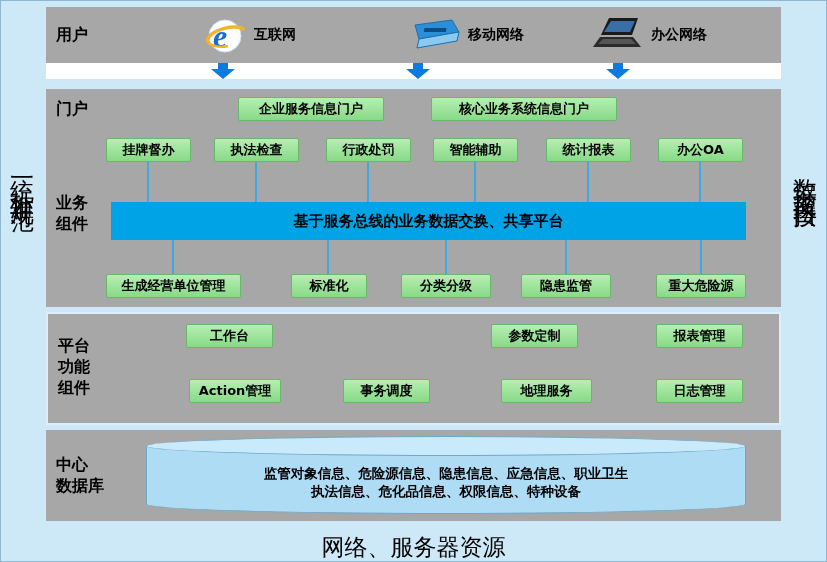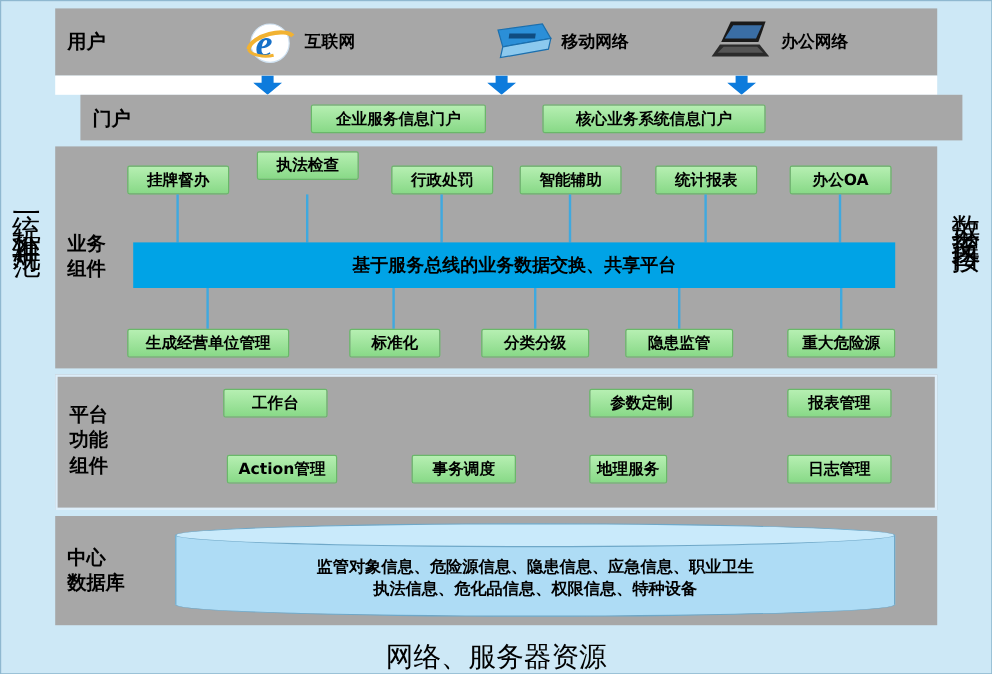--- a/index.html
+++ b/index.html
@@ -10,21 +10,21 @@
                 font-size:24px; letter-spacing:6px; color:#000; }
   .side-label.left  { left:5px; }
   .side-label.right { right:5px; }
 
   .panel { position:absolute; left:45px; width:735px; background:#a7a7a7; }
   .row-label { position:absolute; left:10px; color:#000; font-weight:bold; font-size:16px;
                line-height:1.3; white-space:pre-line; }
 
   .user-panel     { top:6px;   height:56px;text-align:right; }
   .arrow-strip    { position:absolute; left:45px; top:62px; width:735px; height:16px; background:#ffffff; }
-  .portal-panel   { top:78px;  height:38px;margin-left:21px; }
+  .portal-panel   { top:88px;  height:38px; }
   .business-panel { top:121px; height:185px; }
   .platform-panel { top:311px; height:113px; border:2px solid #ddeefa; }
   .db-panel       { top:429px; height:91px; }
 
   .user-item { position:absolute; top:8px; height:40px; display:flex; align-items:center; gap:8px; }
   .user-item-label { font-size:14px; font-weight:bold; color:#000000; }
   .icon { display:inline-flex; align-items:center; }
 
   .down-arrow { position:absolute; top:0; }
 
@@ -121,21 +121,21 @@
     <div class="row-label" style="top:10px">门户</div>
     <div class="gbtn" style="left:192px; top:8px; width:146px">企业服务信息门户</div>
     <div class="gbtn" style="left:385px; top:8px; width:186px">核心业务系统信息门户</div>
   </div>
 
   <div class="panel business-panel">
     <div class="row-label" style="top:71px">业务
 组件</div>
 
     <div class="gbtn" style="left:60px;  top:16px; width:85px">挂牌督办</div>
-    <div class="gbtn" style="left:168px; top:4px; width:85px">执法检查</div>
+    <div class="gbtn" style="left:168px; top:16px; width:85px">执法检查</div>
     <div class="gbtn" style="left:280px; top:16px; width:85px">行政处罚</div>
     <div class="gbtn" style="left:387px; top:16px; width:85px">智能辅助</div>
     <div class="gbtn" style="left:500px; top:16px; width:85px">统计报表</div>
     <div class="gbtn" style="left:612px; top:16px; width:85px">办公OA</div>
 
     <div class="conn topc" style="left:101px"></div>
     <div class="conn topc" style="left:209px"></div>
     <div class="conn topc" style="left:321px"></div>
     <div class="conn topc" style="left:428px"></div>
     <div class="conn topc" style="left:541px"></div>
@@ -160,21 +160,21 @@
     <div class="row-label" style="top:22px">平台
 功能
 组件</div>
 
     <div class="gbtn" style="left:138px; top:10px; width:87px">工作台</div>
     <div class="gbtn" style="left:443px; top:10px; width:87px">参数定制</div>
     <div class="gbtn" style="left:608px; top:10px; width:87px">报表管理</div>
 
     <div class="gbtn" style="left:141px; top:65px; width:92px">Action管理</div>
     <div class="gbtn" style="left:295px; top:65px; width:87px">事务调度</div>
-    <div class="gbtn" style="left:443px; top:65px; width:65px">地理服务</div>
+    <div class="gbtn" style="left:453px; top:65px; width:91px">地理服务</div>
     <div class="gbtn" style="left:608px; top:65px; width:87px">日志管理</div>
   </div>
 
   <div class="panel db-panel">
     <div class="row-label" style="top:25px">中心
 数据库</div>
     <div class="cylinder">
       <div class="cyl-bottom"></div>
       <div class="cyl-body"></div>
       <div class="cyl-top"></div>

